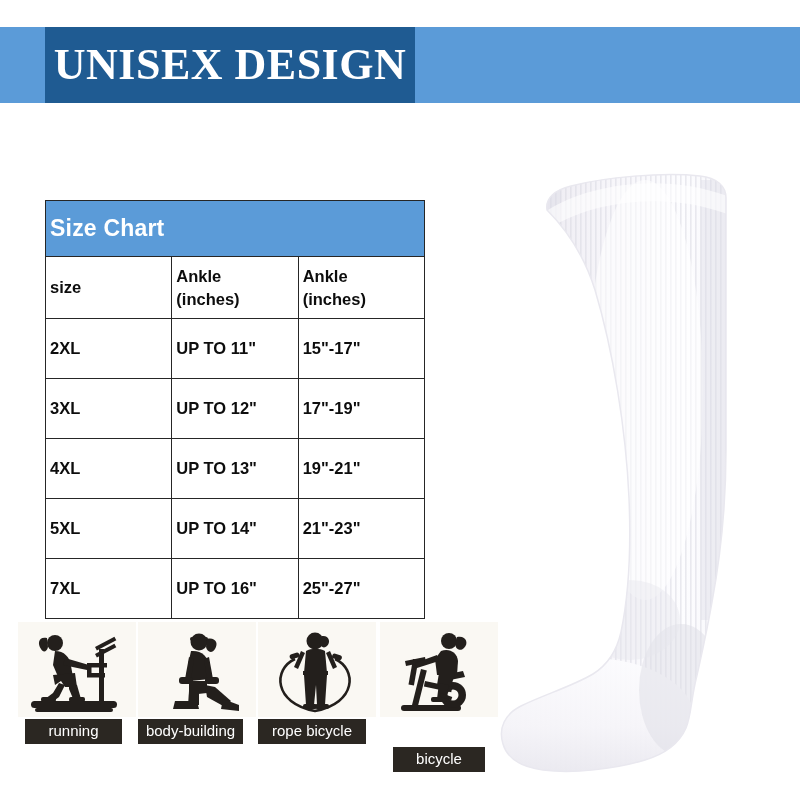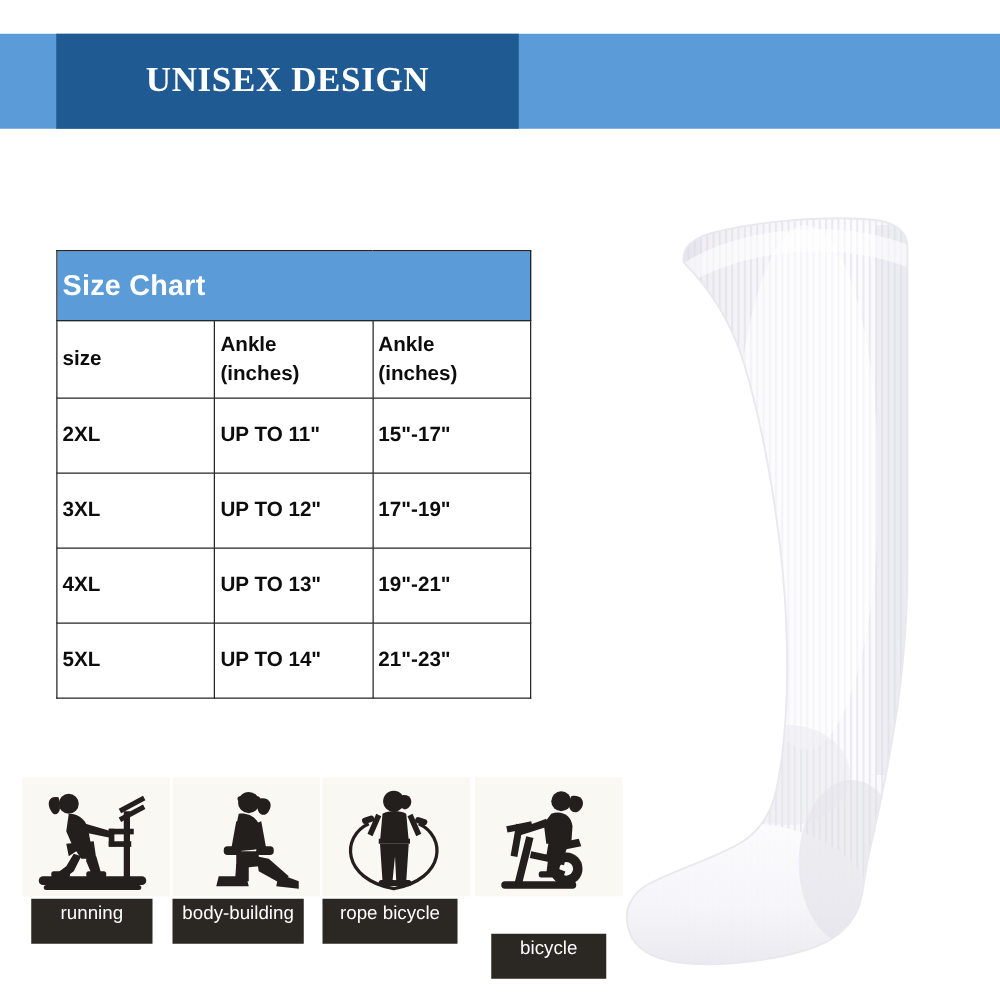--- a/index.html
+++ b/index.html
@@ -32,21 +32,21 @@
     width: 370px;
     height: 76px;
     background: #1f5b92;
     display: flex;
     align-items: center;
     justify-content: center;
   }
   .banner-title {
     color: #ffffff;
     font-family: "Liberation Serif", serif;
-    font-size: 28px;
+    font-size: 44px;
     font-weight: 700;
     letter-spacing: 0.5px;
     line-height: 1;
     white-space: nowrap;
   }
 
   
   .size-table {
     position: absolute;
     left: 45px;
@@ -121,21 +121,21 @@
     height: 95px;
     background: #faf8f3;
     display: flex;
     align-items: flex-end;
     justify-content: center;
   }
   .activity .art svg { display: block; }
   .activity .cap {
     position: absolute;
     top: 97px;
-    height: 36px;
+    height: 25px;
     background: #2b2722;
     color: #ffffff;
     font-size: 15px;
     font-weight: 400;
     line-height: 23px;
     text-align: center;
     white-space: nowrap;
   }
   #act-0 { left: 0px; }
   #act-1 { left: 120px; }
@@ -186,20 +186,25 @@
   </tr>
   <tr>
     <td class="data-cell">4XL</td>
     <td class="data-cell">UP TO 13"</td>
     <td class="data-cell">19"-21"</td>
   </tr>
   <tr>
     <td class="data-cell">5XL</td>
     <td class="data-cell">UP TO 14"</td>
     <td class="data-cell">21"-23"</td>
+  </tr>
+  <tr>
+    <td class="data-cell">7XL</td>
+    <td class="data-cell">UP TO 16"</td>
+    <td class="data-cell">25"-27"</td>
   </tr>
 </tbody>
   </table>
 
 <div class="sock-wrap">
   <svg class="sock-svg" width="305" height="640" viewBox="0 0 305 640">
     <defs>
       <linearGradient id="sockShade" x1="0" y1="0" x2="1" y2="0">
         <stop offset="0%" stop-color="#e6e5ec"></stop>
         <stop offset="12%" stop-color="#eceaf1"></stop>

